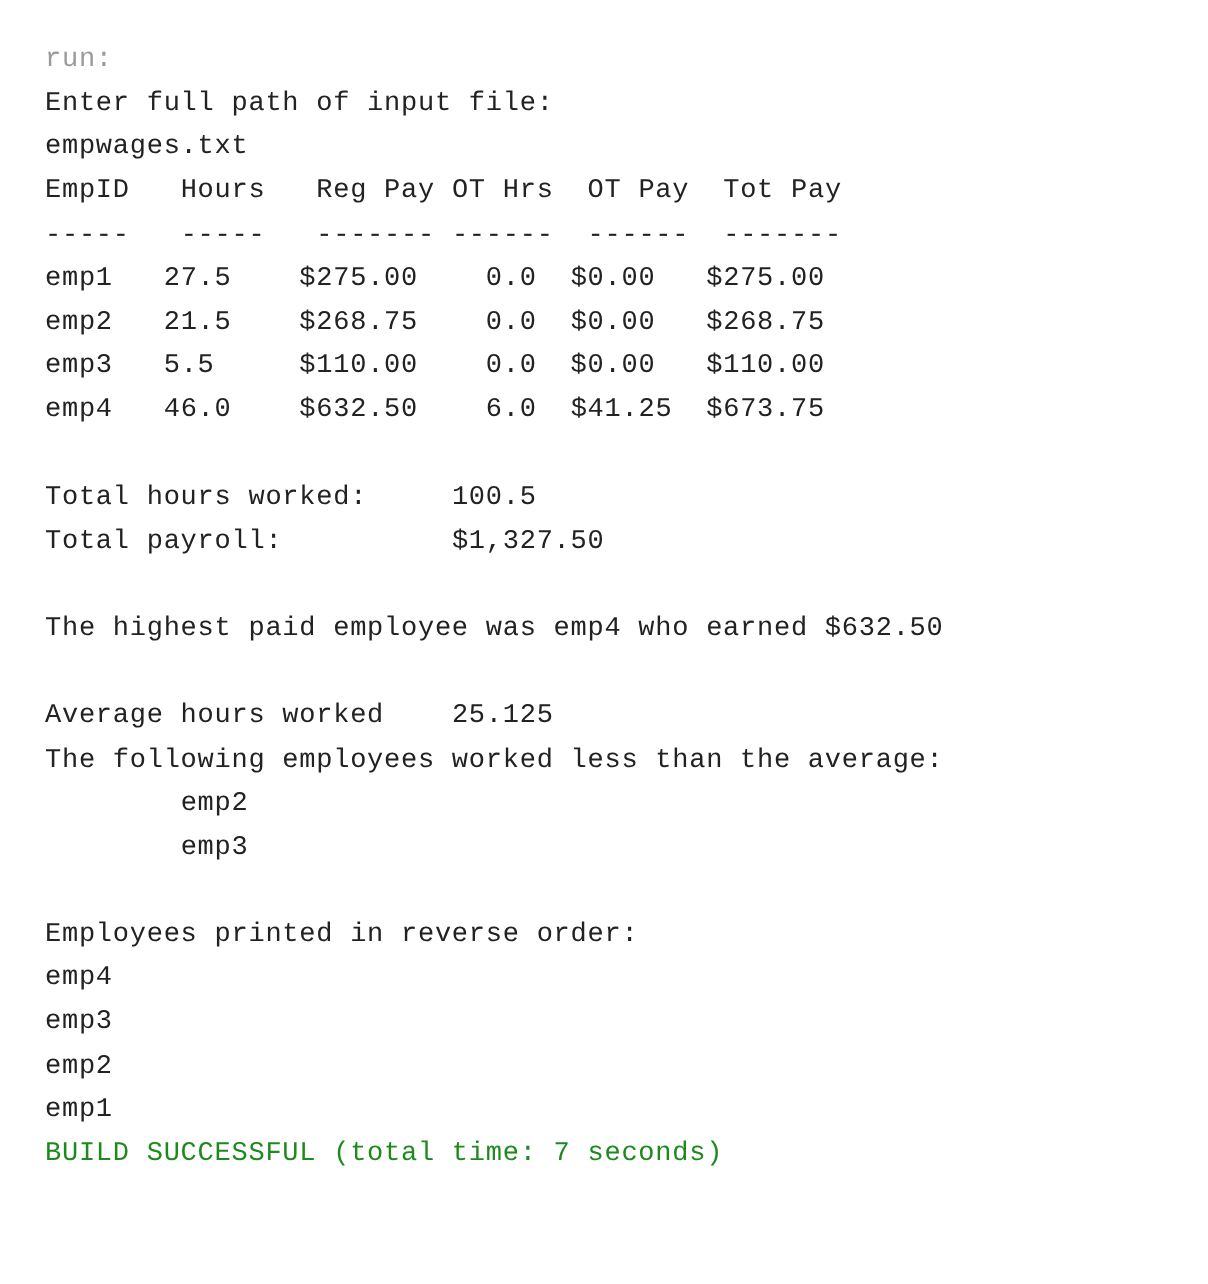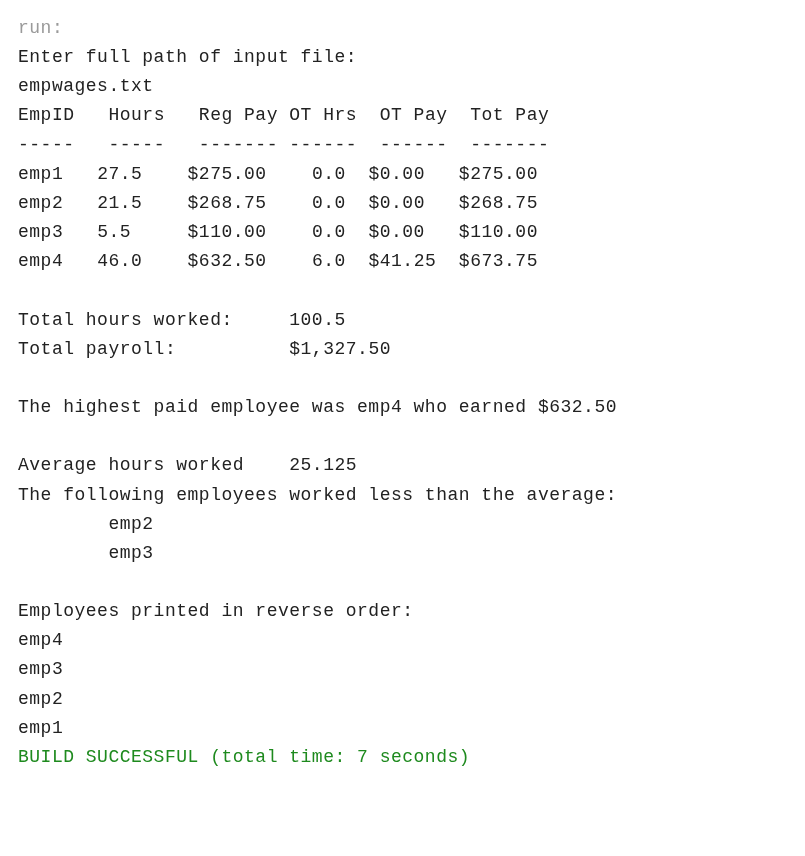--- a/index.html
+++ b/index.html
@@ -5,21 +5,21 @@
   html, body {
     margin: 0;
     padding: 0;
     background: #ffffff;
   }
   pre.console {
     font-family: Consolas, "Courier New", monospace;
     font-size: 18px;
     line-height: 1.62;
     color: #222222;
-    margin: 0;
+    margin: 12px;
     padding: 14px 18px;
     white-space: pre;
     letter-spacing: 0.5px;
   }
   .muted { color: #9a9a9a; }
   .success { color: #1e8a1e; }
 </style>
 </head>
 <body>
 

